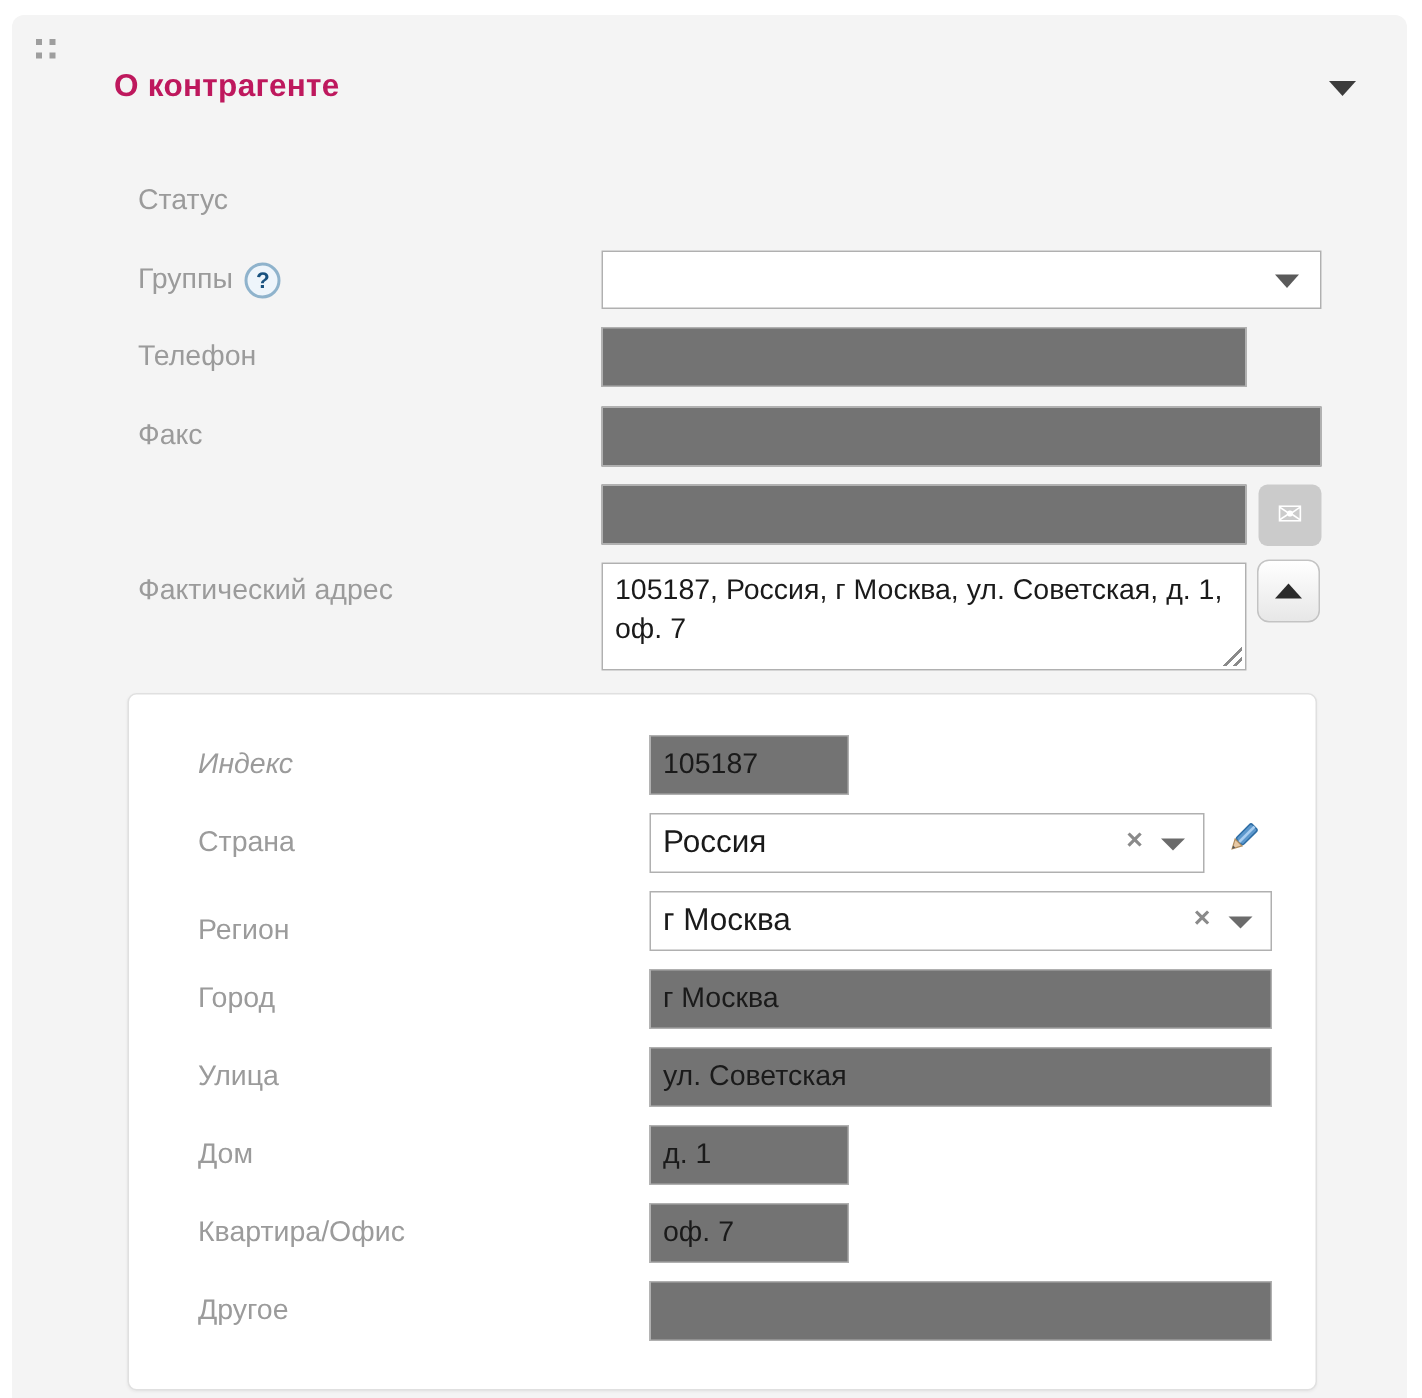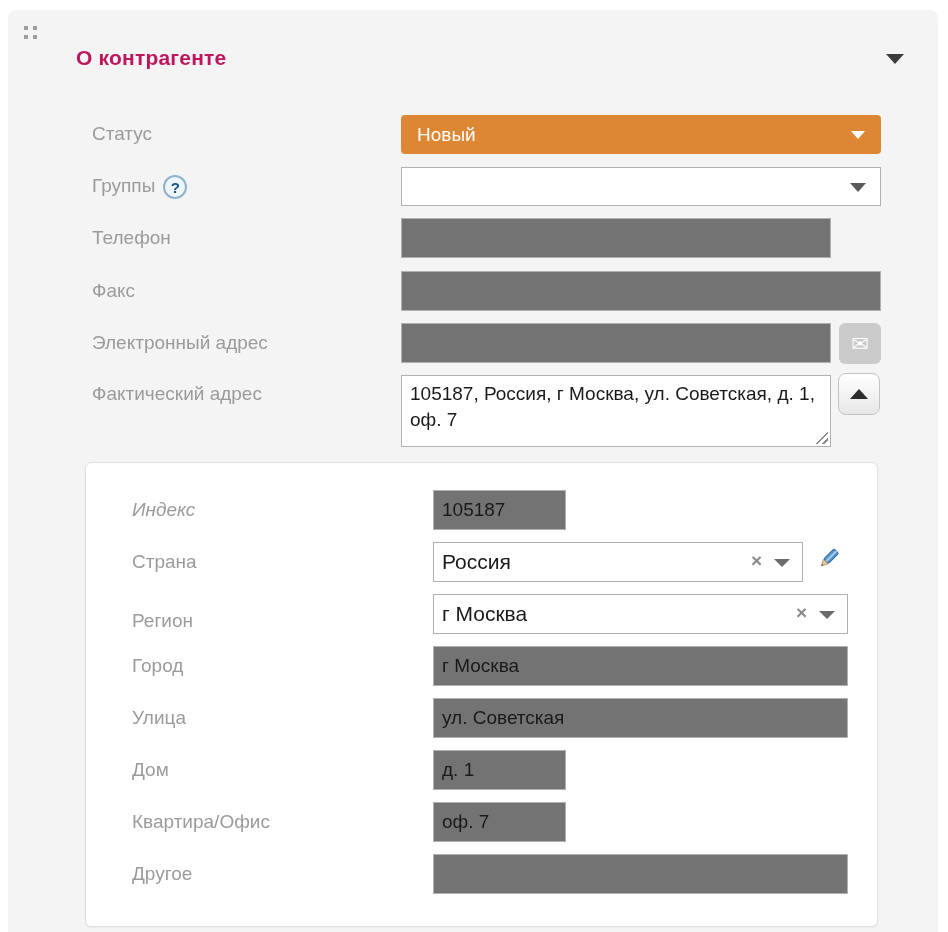--- a/index.html
+++ b/index.html
@@ -100,39 +100,34 @@
         <i></i>
         <i></i>
         <i></i>
         <i></i>
       </div>
 
     <div class="hdr-title">О контрагенте</div>
     <div class="hdr-arrow"></div>
 
     <div class="lbl" style="top:113px;">Статус</div>
-    <div class="status-dd">
-      <span class="val">Новый</span>
-      <span class="tri-down-w"></span>
-    </div>
 
     <div class="lbl" style="top:165px;">
       <span>Группы</span><span class="help">?</span>
     </div>
     <div class="groups-dd">
       <span class="tri-down-g"></span>
     </div>
 
     <div class="lbl" style="top:217px;">Телефон</div>
     <input class="txt" style="left: 393px; top: 208px; width: 430px;" value="">
 
     <div class="lbl" style="top:270px;">Факс</div>
     <input class="txt" style="left: 393px; top: 261px; width: 480px;" value="">
 
-    <div class="lbl" style="top:322px;">Электронный адрес</div>
     <input class="txt" style="left: 393px; top: 313px; width: 430px;" value="">
     <button class="mail-btn">
       <span>✉</span>
     </button>
 
     <div class="lbl" style="top:373px;">Фактический адрес</div>
     <div class="ta-wrap">
       <textarea style="">105187, Россия, г Москва, ул. Советская, д. 1, оф. 7</textarea>
       <span class="resize-grip"></span>
     </div>

